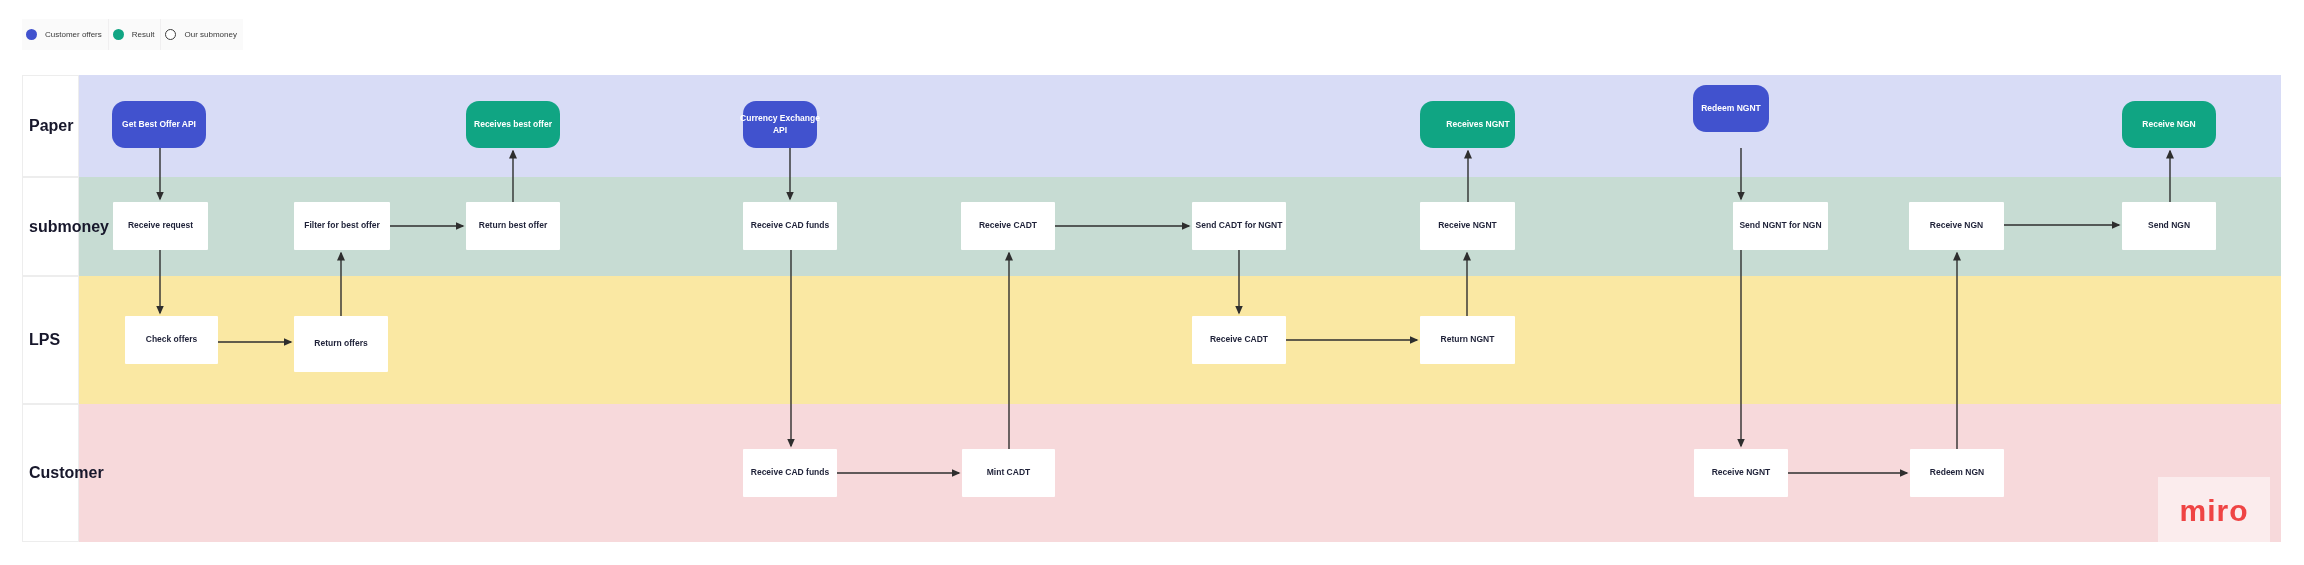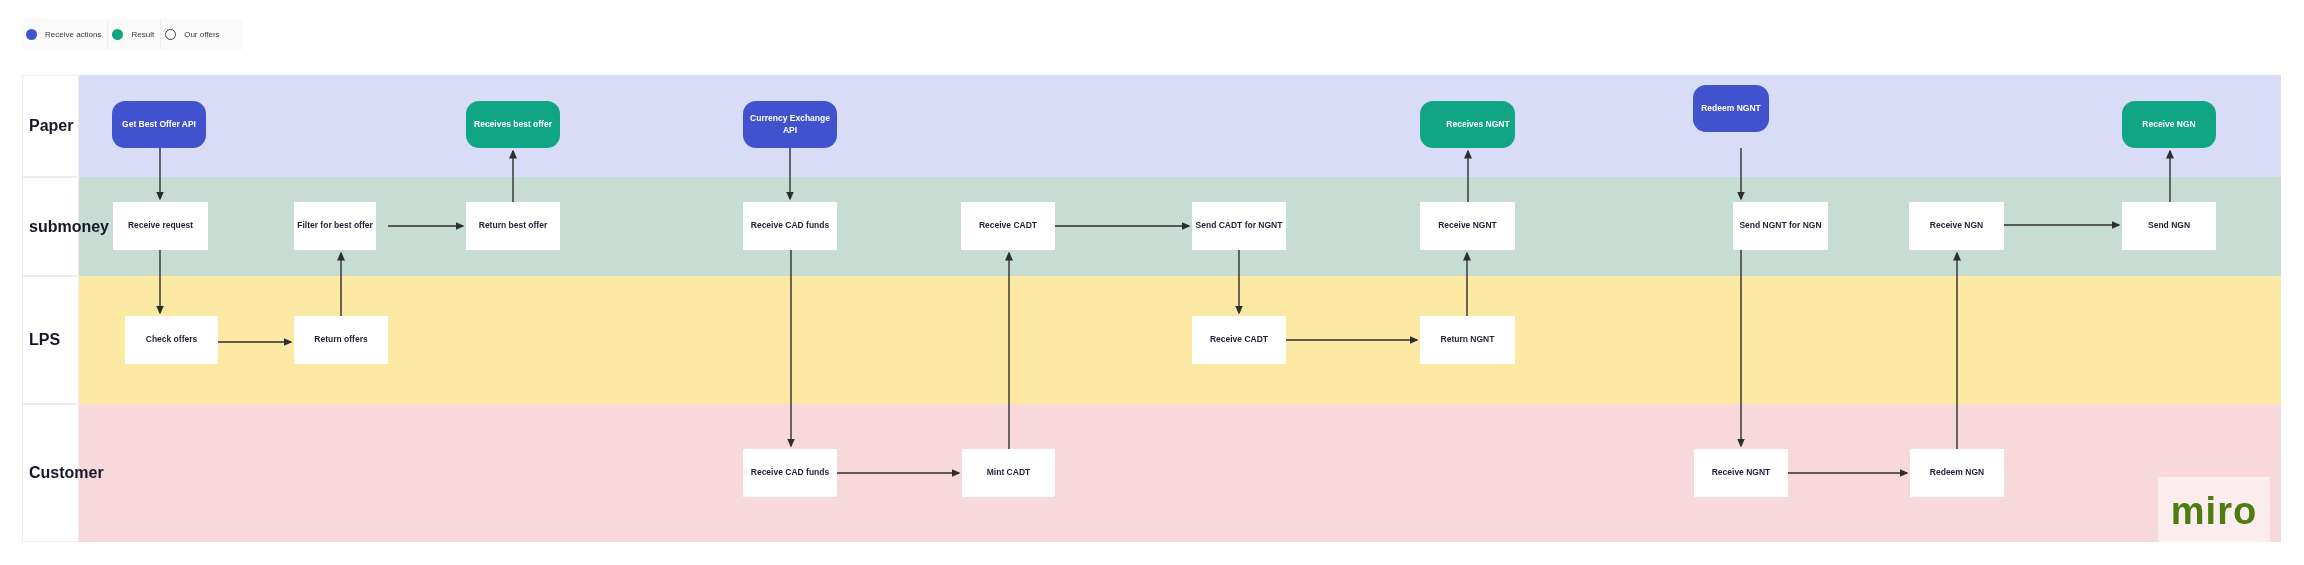--- a/index.html
+++ b/index.html
@@ -34,40 +34,40 @@
   .node.customer{background:#4152ce;color:#ffffff;border-radius:13px;}
   .node.result{background:#10a583;color:#ffffff;border-radius:13px;}
   .node.action{background:#ffffff;color:#1e2138;border-radius:1px;}
   
   #edges-layer{position:absolute;left:0;top:0;}
   
   .watermark{
     position:absolute;left:2158px;top:477px;width:112px;height:68px;
     background:rgba(255,255,255,0.5);
     display:flex;align-items:center;justify-content:center;
-    font-size:38px;font-weight:bold;color:#4d7c0f;letter-spacing:1px;
+    font-size:30px;font-weight:bold;color:#ef4444;letter-spacing:1px;
   }
 </style>
 </head>
 <body>
 
 <div class="canvas">
 
   <div class="legend">
     <div class="legend-item">
       <span class="legend-swatch" style="background:#4152ce"></span>
-      <span class="legend-label">Receive actions</span>
+      <span class="legend-label">Customer offers</span>
     </div>
     <div class="legend-item">
       <span class="legend-swatch" style="background:#10a583"></span>
       <span class="legend-label">Result</span>
     </div>
     <div class="legend-item">
       <span class="legend-swatch outlined"></span>
-      <span class="legend-label">Our offers</span>
+      <span class="legend-label">Our submoney</span>
     </div>
   </div>
 
   <div id="lanes-layer">
       <div class="lane-stripe" style="top: 75px; height: 102px; background: rgb(216, 220, 246);"></div>
       <div class="lane-cell" style="top: 75px; height: 102px;">
         <span>Paper</span>
       </div>
       <div class="lane-stripe" style="top: 177px; height: 99px; background: rgb(199, 220, 211);"></div>
       <div class="lane-cell" style="top: 177px; height: 99px;">
@@ -110,37 +110,37 @@
         <line x1="1788" y1="473" x2="1907" y2="473" stroke="#2e2e2e" stroke-width="1.4" marker-end="url(#arrow)"></line>
         <line x1="1957" y1="449" x2="1957" y2="253" stroke="#2e2e2e" stroke-width="1.4" marker-end="url(#arrow)"></line>
         <line x1="2004" y1="225" x2="2119" y2="225" stroke="#2e2e2e" stroke-width="1.4" marker-end="url(#arrow)"></line>
         <line x1="2170" y1="202" x2="2170" y2="151" stroke="#2e2e2e" stroke-width="1.4" marker-end="url(#arrow)"></line>
       </g>
   </svg>
 
   <div id="nodes-layer">
       <div class="node customer" style="left: 112px; top: 101px; width: 94px; height: 47px;">Get Best Offer API</div>
       <div class="node result" style="left: 466px; top: 101px; width: 94px; height: 47px;">Receives best offer</div>
-      <div class="node customer" style="left: 743px; top: 101px; width: 94px; height: 47px;">Currency Exchange
+      <div class="node customer" style="left: 743px; top: 101px; width: 74px; height: 47px;">Currency Exchange
 API</div>
       <div class="node result" style="left: 1420px; top: 101px; width: 95px; height: 47px; padding-left: 21px;">Receives NGNT</div>
       <div class="node customer" style="left: 1693px; top: 85px; width: 76px; height: 47px;">Redeem NGNT</div>
       <div class="node result" style="left: 2122px; top: 101px; width: 94px; height: 47px;">Receive NGN</div>
       <div class="node action" style="left: 113px; top: 202px; width: 95px; height: 48px;">Receive request</div>
-      <div class="node action" style="left: 294px; top: 202px; width: 82px; height: 48px; text-align: center;">Filter for best offer</div>
+      <div class="node action" style="left: 294px; top: 202px; width: 96px; height: 48px; text-align: center;">Filter for best offer</div>
       <div class="node action" style="left: 466px; top: 202px; width: 94px; height: 48px;">Return best offer</div>
       <div class="node action" style="left: 743px; top: 202px; width: 94px; height: 48px;">Receive CAD funds</div>
       <div class="node action" style="left: 961px; top: 202px; width: 94px; height: 48px;">Receive CADT</div>
       <div class="node action" style="left: 1192px; top: 202px; width: 94px; height: 48px;">Send CADT for NGNT</div>
       <div class="node action" style="left: 1420px; top: 202px; width: 95px; height: 48px;">Receive NGNT</div>
       <div class="node action" style="left: 1693px; top: 202px; width: 95px; height: 48px; margin-left: 40px;">Send NGNT for NGN</div>
       <div class="node action" style="left: 1909px; top: 202px; width: 95px; height: 48px;">Receive NGN</div>
       <div class="node action" style="left: 2122px; top: 202px; width: 94px; height: 48px;">Send NGN</div>
       <div class="node action" style="left: 125px; top: 316px; width: 93px; height: 48px;">Check offers</div>
-      <div class="node action" style="left: 294px; top: 316px; width: 94px; height: 48px;">Return offers</div>
+      <div class="node action" style="left: 294px; top: 316px; width: 94px; height: 56px;">Return offers</div>
       <div class="node action" style="left: 1192px; top: 316px; width: 94px; height: 48px;">Receive CADT</div>
       <div class="node action" style="left: 1420px; top: 316px; width: 95px; height: 48px;">Return NGNT</div>
       <div class="node action" style="left: 743px; top: 449px; width: 94px; height: 48px;">Receive CAD funds</div>
       <div class="node action" style="left: 962px; top: 449px; width: 93px; height: 48px;">Mint CADT</div>
       <div class="node action" style="left: 1694px; top: 449px; width: 94px; height: 48px;">Receive NGNT</div>
       <div class="node action" style="left: 1910px; top: 449px; width: 94px; height: 48px;">Redeem NGN</div>
     </div>
 
   <div class="watermark">miro</div>
 

